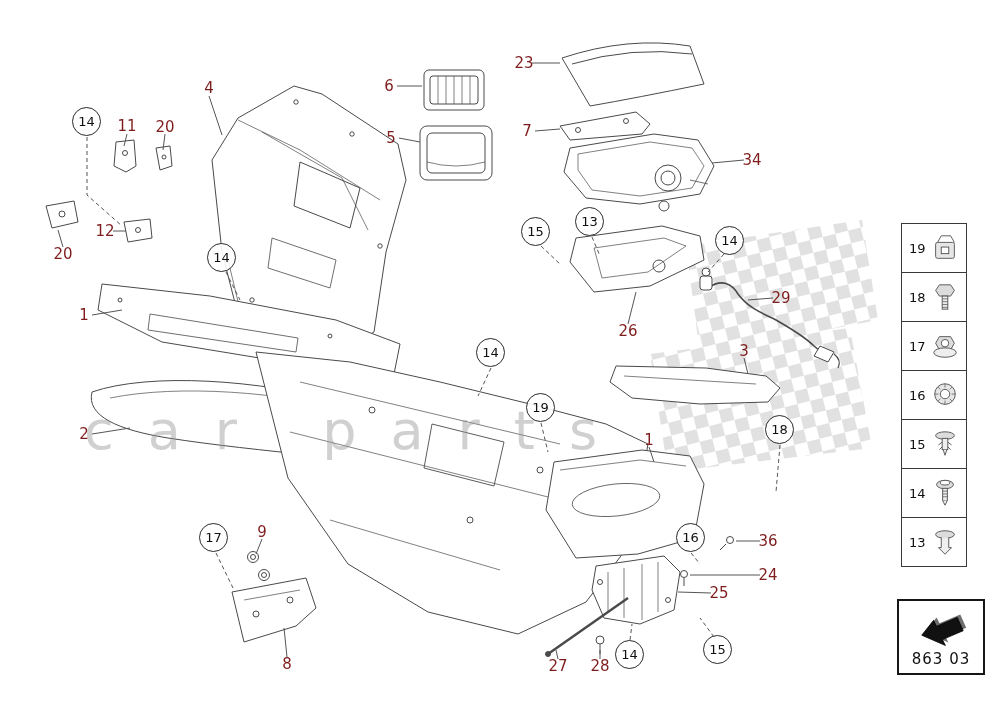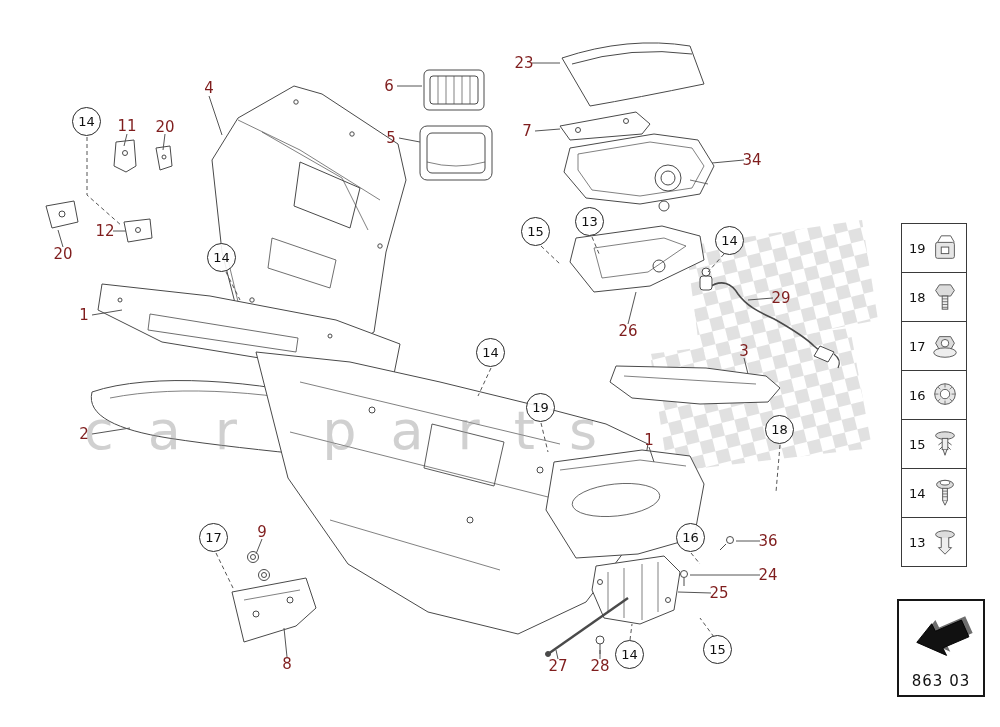--- a/index.html
+++ b/index.html
@@ -18,21 +18,21 @@
              font-size:13px;color:#111;box-sizing:border-box;cursor:pointer;}
   .callout-p{position:absolute;transform:translate(-50%,-50%);font-size:15px;color:#7f1d1d;cursor:pointer;}
   
   .sidebar{position:absolute;left:901px;top:224px;width:66px;}
   .sb-item{height:50px;border:1px solid #3a3a3a;margin-top:-1px;background:#fff;
            display:flex;align-items:center;justify-content:space-between;
            padding:0 6px 0 7px;box-sizing:border-box;cursor:pointer;}
   .sb-num{font-size:13px;color:#111;}
   .sb-icon{flex:0 0 auto;}
   
-  .code-box{position:absolute;left:897px;top:599px;width:88px;height:98px;border:2px solid #161616;
+  .code-box{position:absolute;left:897px;top:599px;width:88px;height:76px;border:2px solid #161616;
             background:#fff;box-sizing:border-box;display:flex;flex-direction:column;
             align-items:center;justify-content:space-between;padding:6px 4px 5px;}
   .code-text{font-size:15px;color:#111;letter-spacing:1px;}
 </style>
 </head>
 <body>
 
 <div class="stage">
 
   <svg class="diagram-svg" width="1000" height="727" viewBox="0 0 1000 727">

